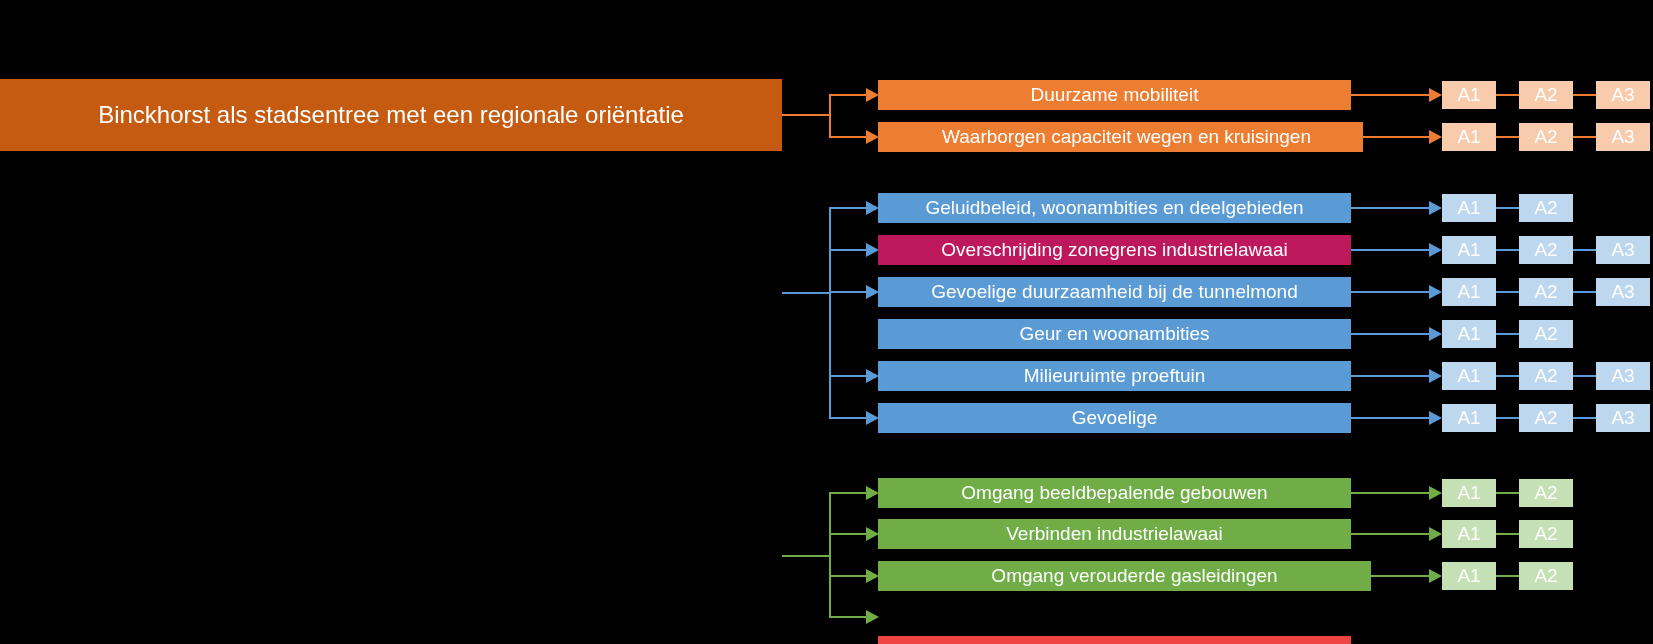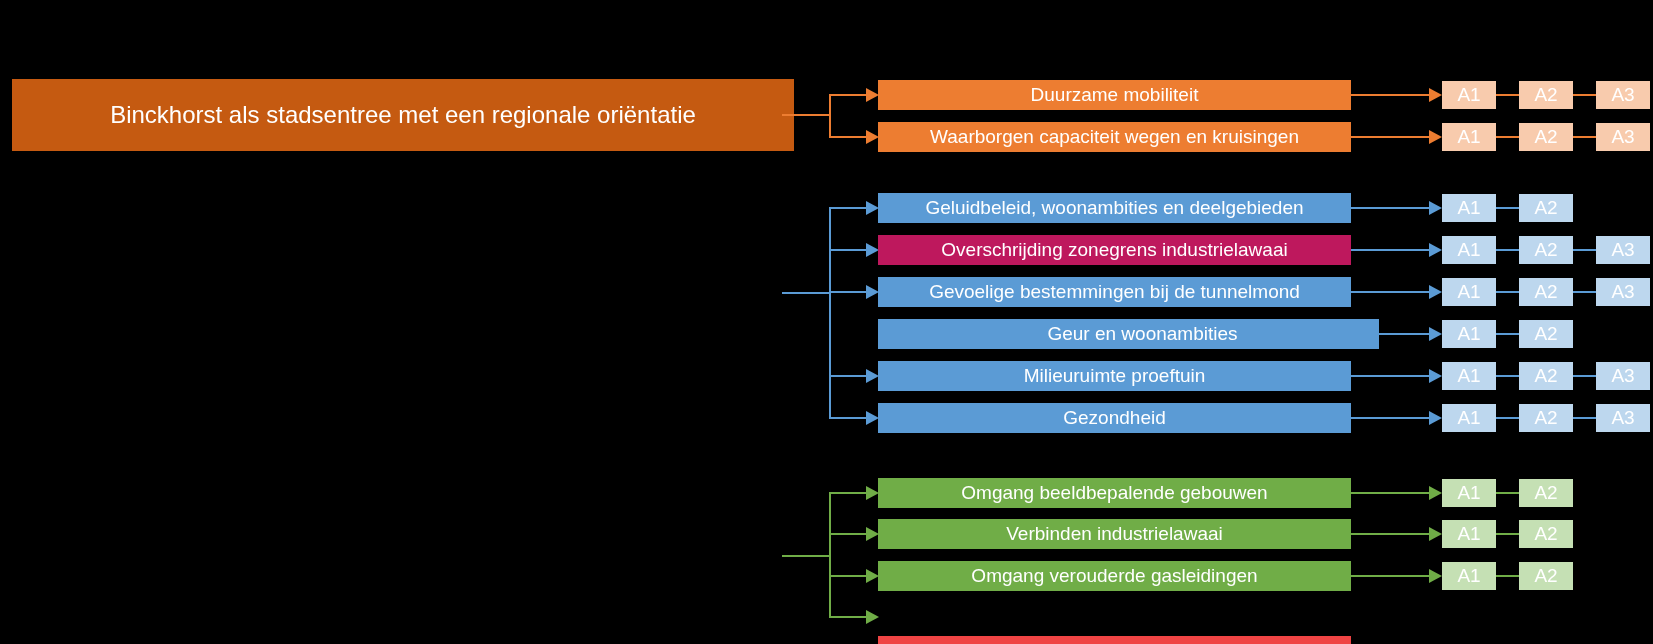--- a/index.html
+++ b/index.html
@@ -62,37 +62,37 @@
     border-top: 7px solid transparent;
     border-bottom: 7px solid transparent;
     border-left-width: 13px;
     border-left-style: solid;
   }
 </style>
 </head>
 <body>
 
 <div id="canvas">
-  <div class="main-block" id="main-0" style="top: 79px; background: rgb(197, 90, 17); margin-left: 12px;">Binckhorst als stadsentree met een regionale oriëntatie</div>
+  <div class="main-block" id="main-0" style="top: 79px; background: rgb(197, 90, 17);">Binckhorst als stadsentree met een regionale oriëntatie</div>
   <div id="generated">
       <div class="line" style="left: 782px; top: 114px; width: 49px; background: rgb(237, 125, 49);"></div>
       <div class="vline" style="left: 829px; top: 94px; height: 44px; background: rgb(237, 125, 49);"></div>
       <div class="line" style="left: 831px; top: 94px; width: 35px; background: rgb(237, 125, 49);"></div>
       <div class="arrowhead" style="left: 866px; top: 88px; border-left-color: rgb(237, 125, 49);"></div>
       <div class="topic-box" style="top: 80px; background: rgb(237, 125, 49);">Duurzame mobiliteit</div>
       <div class="line" style="left: 1351px; top: 94px; width: 78px; background: rgb(237, 125, 49);"></div>
       <div class="arrowhead" style="left: 1429px; top: 88px; border-left-color: rgb(237, 125, 49);"></div>
       <div class="a-box" style="left: 1442px; top: 81px; background: rgb(248, 203, 173); color: rgb(255, 255, 255);">A1</div>
       <div class="line" style="left: 1496px; top: 94px; width: 23px; background: rgb(237, 125, 49);"></div>
       <div class="a-box" style="left: 1519px; top: 81px; background: rgb(248, 203, 173); color: rgb(255, 255, 255);">A2</div>
       <div class="line" style="left: 1573px; top: 94px; width: 23px; background: rgb(237, 125, 49);"></div>
       <div class="a-box" style="left: 1596px; top: 81px; background: rgb(248, 203, 173); color: rgb(255, 255, 255);">A3</div>
       <div class="line" style="left: 831px; top: 136px; width: 35px; background: rgb(237, 125, 49);"></div>
       <div class="arrowhead" style="left: 866px; top: 130px; border-left-color: rgb(237, 125, 49);"></div>
-      <div class="topic-box" style="top: 122px; background: rgb(237, 125, 49);">Waarborgen capaciteit wegen en kruisingen</div>
+      <div class="topic-box" style="top: 122px; background: rgb(237, 125, 49); padding-left: 12px;">Waarborgen capaciteit wegen en kruisingen</div>
       <div class="line" style="left: 1351px; top: 136px; width: 78px; background: rgb(237, 125, 49);"></div>
       <div class="arrowhead" style="left: 1429px; top: 130px; border-left-color: rgb(237, 125, 49);"></div>
       <div class="a-box" style="left: 1442px; top: 123px; background: rgb(248, 203, 173); color: rgb(255, 255, 255);">A1</div>
       <div class="line" style="left: 1496px; top: 136px; width: 23px; background: rgb(237, 125, 49);"></div>
       <div class="a-box" style="left: 1519px; top: 123px; background: rgb(248, 203, 173); color: rgb(255, 255, 255);">A2</div>
       <div class="line" style="left: 1573px; top: 136px; width: 23px; background: rgb(237, 125, 49);"></div>
       <div class="a-box" style="left: 1596px; top: 123px; background: rgb(248, 203, 173); color: rgb(255, 255, 255);">A3</div>
       <div class="line" style="left: 782px; top: 292px; width: 49px; background: rgb(91, 155, 213);"></div>
       <div class="vline" style="left: 829px; top: 207px; height: 212px; background: rgb(91, 155, 213);"></div>
       <div class="line" style="left: 831px; top: 207px; width: 35px; background: rgb(91, 155, 213);"></div>
@@ -108,47 +108,47 @@
       <div class="topic-box" style="top: 235px; background: #be185d;">Overschrijding zonegrens industrielawaai</div>
       <div class="line" style="left: 1351px; top: 249px; width: 78px; background: rgb(91, 155, 213);"></div>
       <div class="arrowhead" style="left: 1429px; top: 243px; border-left-color: rgb(91, 155, 213);"></div>
       <div class="a-box" style="left: 1442px; top: 236px; background: rgb(189, 215, 238); color: rgb(255, 255, 255);">A1</div>
       <div class="line" style="left: 1496px; top: 249px; width: 23px; background: rgb(91, 155, 213);"></div>
       <div class="a-box" style="left: 1519px; top: 236px; background: rgb(189, 215, 238); color: rgb(255, 255, 255);">A2</div>
       <div class="line" style="left: 1573px; top: 249px; width: 23px; background: rgb(91, 155, 213);"></div>
       <div class="a-box" style="left: 1596px; top: 236px; background: rgb(189, 215, 238); color: rgb(255, 255, 255);">A3</div>
       <div class="line" style="left: 831px; top: 291px; width: 35px; background: rgb(91, 155, 213);"></div>
       <div class="arrowhead" style="left: 866px; top: 285px; border-left-color: rgb(91, 155, 213);"></div>
-      <div class="topic-box" style="top: 277px; background: rgb(91, 155, 213);">Gevoelige bestemmingen bij de tunnelmond</div>
+      <div class="topic-box" style="top: 277px; background: rgb(91, 155, 213);">Gevoelige duurzaamheid bij de tunnelmond</div>
       <div class="line" style="left: 1351px; top: 291px; width: 78px; background: rgb(91, 155, 213);"></div>
       <div class="arrowhead" style="left: 1429px; top: 285px; border-left-color: rgb(91, 155, 213);"></div>
       <div class="a-box" style="left: 1442px; top: 278px; background: rgb(189, 215, 238); color: rgb(255, 255, 255);">A1</div>
       <div class="line" style="left: 1496px; top: 291px; width: 23px; background: rgb(91, 155, 213);"></div>
       <div class="a-box" style="left: 1519px; top: 278px; background: rgb(189, 215, 238); color: rgb(255, 255, 255);">A2</div>
       <div class="line" style="left: 1573px; top: 291px; width: 23px; background: rgb(91, 155, 213);"></div>
       <div class="a-box" style="left: 1596px; top: 278px; background: rgb(189, 215, 238); color: rgb(255, 255, 255);">A3</div>
-      <div class="topic-box" style="top: 319px; background: rgb(91, 155, 213); padding-left: 28px;">Geur en woonambities</div>
+      <div class="topic-box" style="top: 319px; background: rgb(91, 155, 213);">Geur en woonambities</div>
       <div class="line" style="left: 1351px; top: 333px; width: 78px; background: rgb(91, 155, 213);"></div>
       <div class="arrowhead" style="left: 1429px; top: 327px; border-left-color: rgb(91, 155, 213);"></div>
       <div class="a-box" style="left: 1442px; top: 320px; background: rgb(189, 215, 238); color: rgb(255, 255, 255);">A1</div>
       <div class="line" style="left: 1496px; top: 333px; width: 23px; background: rgb(91, 155, 213);"></div>
       <div class="a-box" style="left: 1519px; top: 320px; background: rgb(189, 215, 238); color: rgb(255, 255, 255);">A2</div>
       <div class="line" style="left: 831px; top: 375px; width: 35px; background: rgb(91, 155, 213);"></div>
       <div class="arrowhead" style="left: 866px; top: 369px; border-left-color: rgb(91, 155, 213);"></div>
       <div class="topic-box" style="top: 361px; background: rgb(91, 155, 213);">Milieuruimte proeftuin</div>
       <div class="line" style="left: 1351px; top: 375px; width: 78px; background: rgb(91, 155, 213);"></div>
       <div class="arrowhead" style="left: 1429px; top: 369px; border-left-color: rgb(91, 155, 213);"></div>
       <div class="a-box" style="left: 1442px; top: 362px; background: rgb(189, 215, 238); color: rgb(255, 255, 255);">A1</div>
       <div class="line" style="left: 1496px; top: 375px; width: 23px; background: rgb(91, 155, 213);"></div>
       <div class="a-box" style="left: 1519px; top: 362px; background: rgb(189, 215, 238); color: rgb(255, 255, 255);">A2</div>
       <div class="line" style="left: 1573px; top: 375px; width: 23px; background: rgb(91, 155, 213);"></div>
       <div class="a-box" style="left: 1596px; top: 362px; background: rgb(189, 215, 238); color: rgb(255, 255, 255);">A3</div>
       <div class="line" style="left: 831px; top: 417px; width: 35px; background: rgb(91, 155, 213);"></div>
       <div class="arrowhead" style="left: 866px; top: 411px; border-left-color: rgb(91, 155, 213);"></div>
-      <div class="topic-box" style="top: 403px; background: rgb(91, 155, 213);">Gezondheid</div>
+      <div class="topic-box" style="top: 403px; background: rgb(91, 155, 213);">Gevoelige</div>
       <div class="line" style="left: 1351px; top: 417px; width: 78px; background: rgb(91, 155, 213);"></div>
       <div class="arrowhead" style="left: 1429px; top: 411px; border-left-color: rgb(91, 155, 213);"></div>
       <div class="a-box" style="left: 1442px; top: 404px; background: rgb(189, 215, 238); color: rgb(255, 255, 255);">A1</div>
       <div class="line" style="left: 1496px; top: 417px; width: 23px; background: rgb(91, 155, 213);"></div>
       <div class="a-box" style="left: 1519px; top: 404px; background: rgb(189, 215, 238); color: rgb(255, 255, 255);">A2</div>
       <div class="line" style="left: 1573px; top: 417px; width: 23px; background: rgb(91, 155, 213);"></div>
       <div class="a-box" style="left: 1596px; top: 404px; background: rgb(189, 215, 238); color: rgb(255, 255, 255);">A3</div>
       <div class="line" style="left: 782px; top: 555px; width: 49px; background: rgb(112, 173, 71);"></div>
       <div class="vline" style="left: 829px; top: 492px; height: 126px; background: rgb(112, 173, 71);"></div>
       <div class="line" style="left: 831px; top: 492px; width: 35px; background: rgb(112, 173, 71);"></div>
@@ -162,21 +162,21 @@
       <div class="line" style="left: 831px; top: 533px; width: 35px; background: rgb(112, 173, 71);"></div>
       <div class="arrowhead" style="left: 866px; top: 527px; border-left-color: rgb(112, 173, 71);"></div>
       <div class="topic-box" style="top: 519px; background: rgb(112, 173, 71);">Verbinden industrielawaai</div>
       <div class="line" style="left: 1351px; top: 533px; width: 78px; background: rgb(112, 173, 71);"></div>
       <div class="arrowhead" style="left: 1429px; top: 527px; border-left-color: rgb(112, 173, 71);"></div>
       <div class="a-box" style="left: 1442px; top: 520px; background: rgb(197, 224, 180); color: rgb(255, 255, 255);">A1</div>
       <div class="line" style="left: 1496px; top: 533px; width: 23px; background: rgb(112, 173, 71);"></div>
       <div class="a-box" style="left: 1519px; top: 520px; background: rgb(197, 224, 180); color: rgb(255, 255, 255);">A2</div>
       <div class="line" style="left: 831px; top: 575px; width: 35px; background: rgb(112, 173, 71);"></div>
       <div class="arrowhead" style="left: 866px; top: 569px; border-left-color: rgb(112, 173, 71);"></div>
-      <div class="topic-box" style="top: 561px; background: rgb(112, 173, 71);">Omgang verouderde gasleidingen</div>
+      <div class="topic-box" style="top: 561px; background: rgb(112, 173, 71); padding-left: 20px;">Omgang verouderde gasleidingen</div>
       <div class="line" style="left: 1351px; top: 575px; width: 78px; background: rgb(112, 173, 71);"></div>
       <div class="arrowhead" style="left: 1429px; top: 569px; border-left-color: rgb(112, 173, 71);"></div>
       <div class="a-box" style="left: 1442px; top: 562px; background: rgb(197, 224, 180); color: rgb(255, 255, 255);">A1</div>
       <div class="line" style="left: 1496px; top: 575px; width: 23px; background: rgb(112, 173, 71);"></div>
       <div class="a-box" style="left: 1519px; top: 562px; background: rgb(197, 224, 180); color: rgb(255, 255, 255);">A2</div>
       <div class="line" style="left: 831px; top: 616px; width: 35px; background: rgb(112, 173, 71);"></div>
       <div class="arrowhead" style="left: 866px; top: 610px; border-left-color: rgb(112, 173, 71);"></div>
       <div class="topic-box" style="top: 636px; background: #ef4444;">Energie-opwekking</div>
     </div>
 </div>

